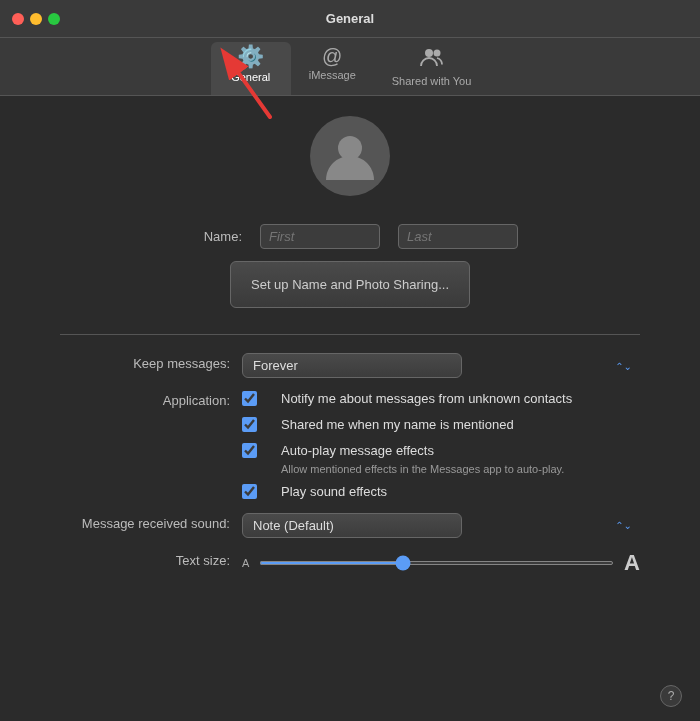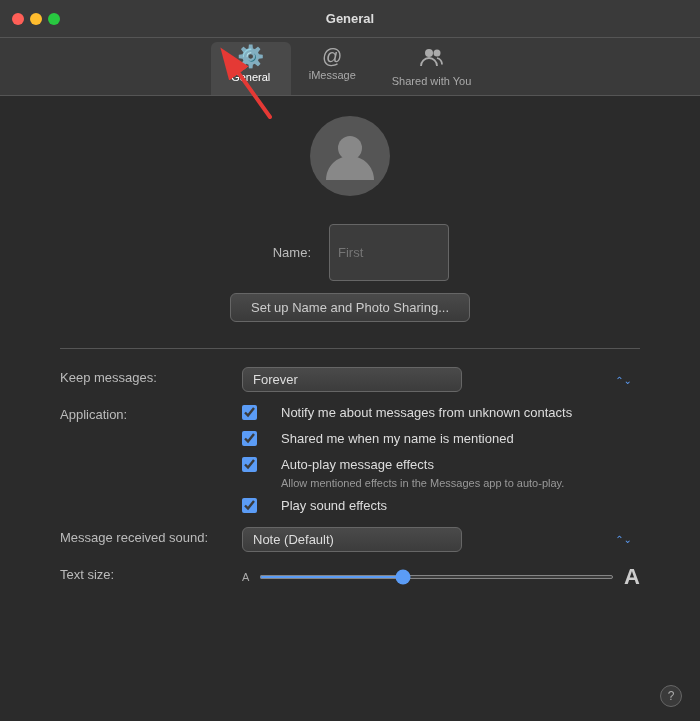--- a/index.html
+++ b/index.html
@@ -116,33 +116,34 @@
       font-size: 13px;
       width: 60px;
       text-align: right;
     }
     .name-input {
       background: #3c3c3c;
       border: 1px solid #666;
       border-radius: 4px;
       color: #888;
       font-size: 13px;
-      padding: 20px 8px;
+      padding: 4px 8px;
       width: 120px;
       outline: none;
+      font-style: italic;
     }
 
     
     .setup-btn {
       background: linear-gradient(to bottom, #4a4a4a, #3a3a3a);
       border: 1px solid #666;
       border-radius: 6px;
       color: #ccc;
       font-size: 13px;
-      padding: 6px 20px;
+      padding: 15px 20px;
       cursor: pointer;
       margin-bottom: 18px;
     }
 
     
     .divider {
       width: 100%;
       height: 1px;
       background: #555;
       margin: 8px 0 18px 0;
@@ -154,20 +155,21 @@
     }
     .setting-row {
       display: flex;
       align-items: flex-start;
       margin-bottom: 12px;
       gap: 12px;
     }
     .setting-label {
       color: #bbb;
       font-size: 13px;
+      text-align: right;
       min-width: 170px;
       padding-top: 3px;
     }
     .setting-control {
       flex: 1;
       display: flex;
       flex-direction: column;
       gap: 8px;
     }
 
@@ -334,20 +336,21 @@
         <svg viewBox="0 0 60 60" xmlns="http://www.w3.org/2000/svg">
           <circle cx="30" cy="22" r="12" fill="#888"></circle>
           <path d="M6 54c0-13.3 10.7-24 24-24s24 10.7 24 24" fill="#888"></path>
         </svg>
       </div>
     </div>
 
     <div class="name-row">
       <span class="name-label">Name:</span>
       <input class="name-input" type="text" placeholder="First" style="">
+      <input class="name-input" type="text" placeholder="Last" style="">
     </div>
 
     <button class="setup-btn">Set up Name and Photo Sharing...</button>
 
     <div class="divider"></div>
 
     <div class="settings-section">
 
       <div class="setting-row">
         <span class="setting-label">Keep messages:</span>

